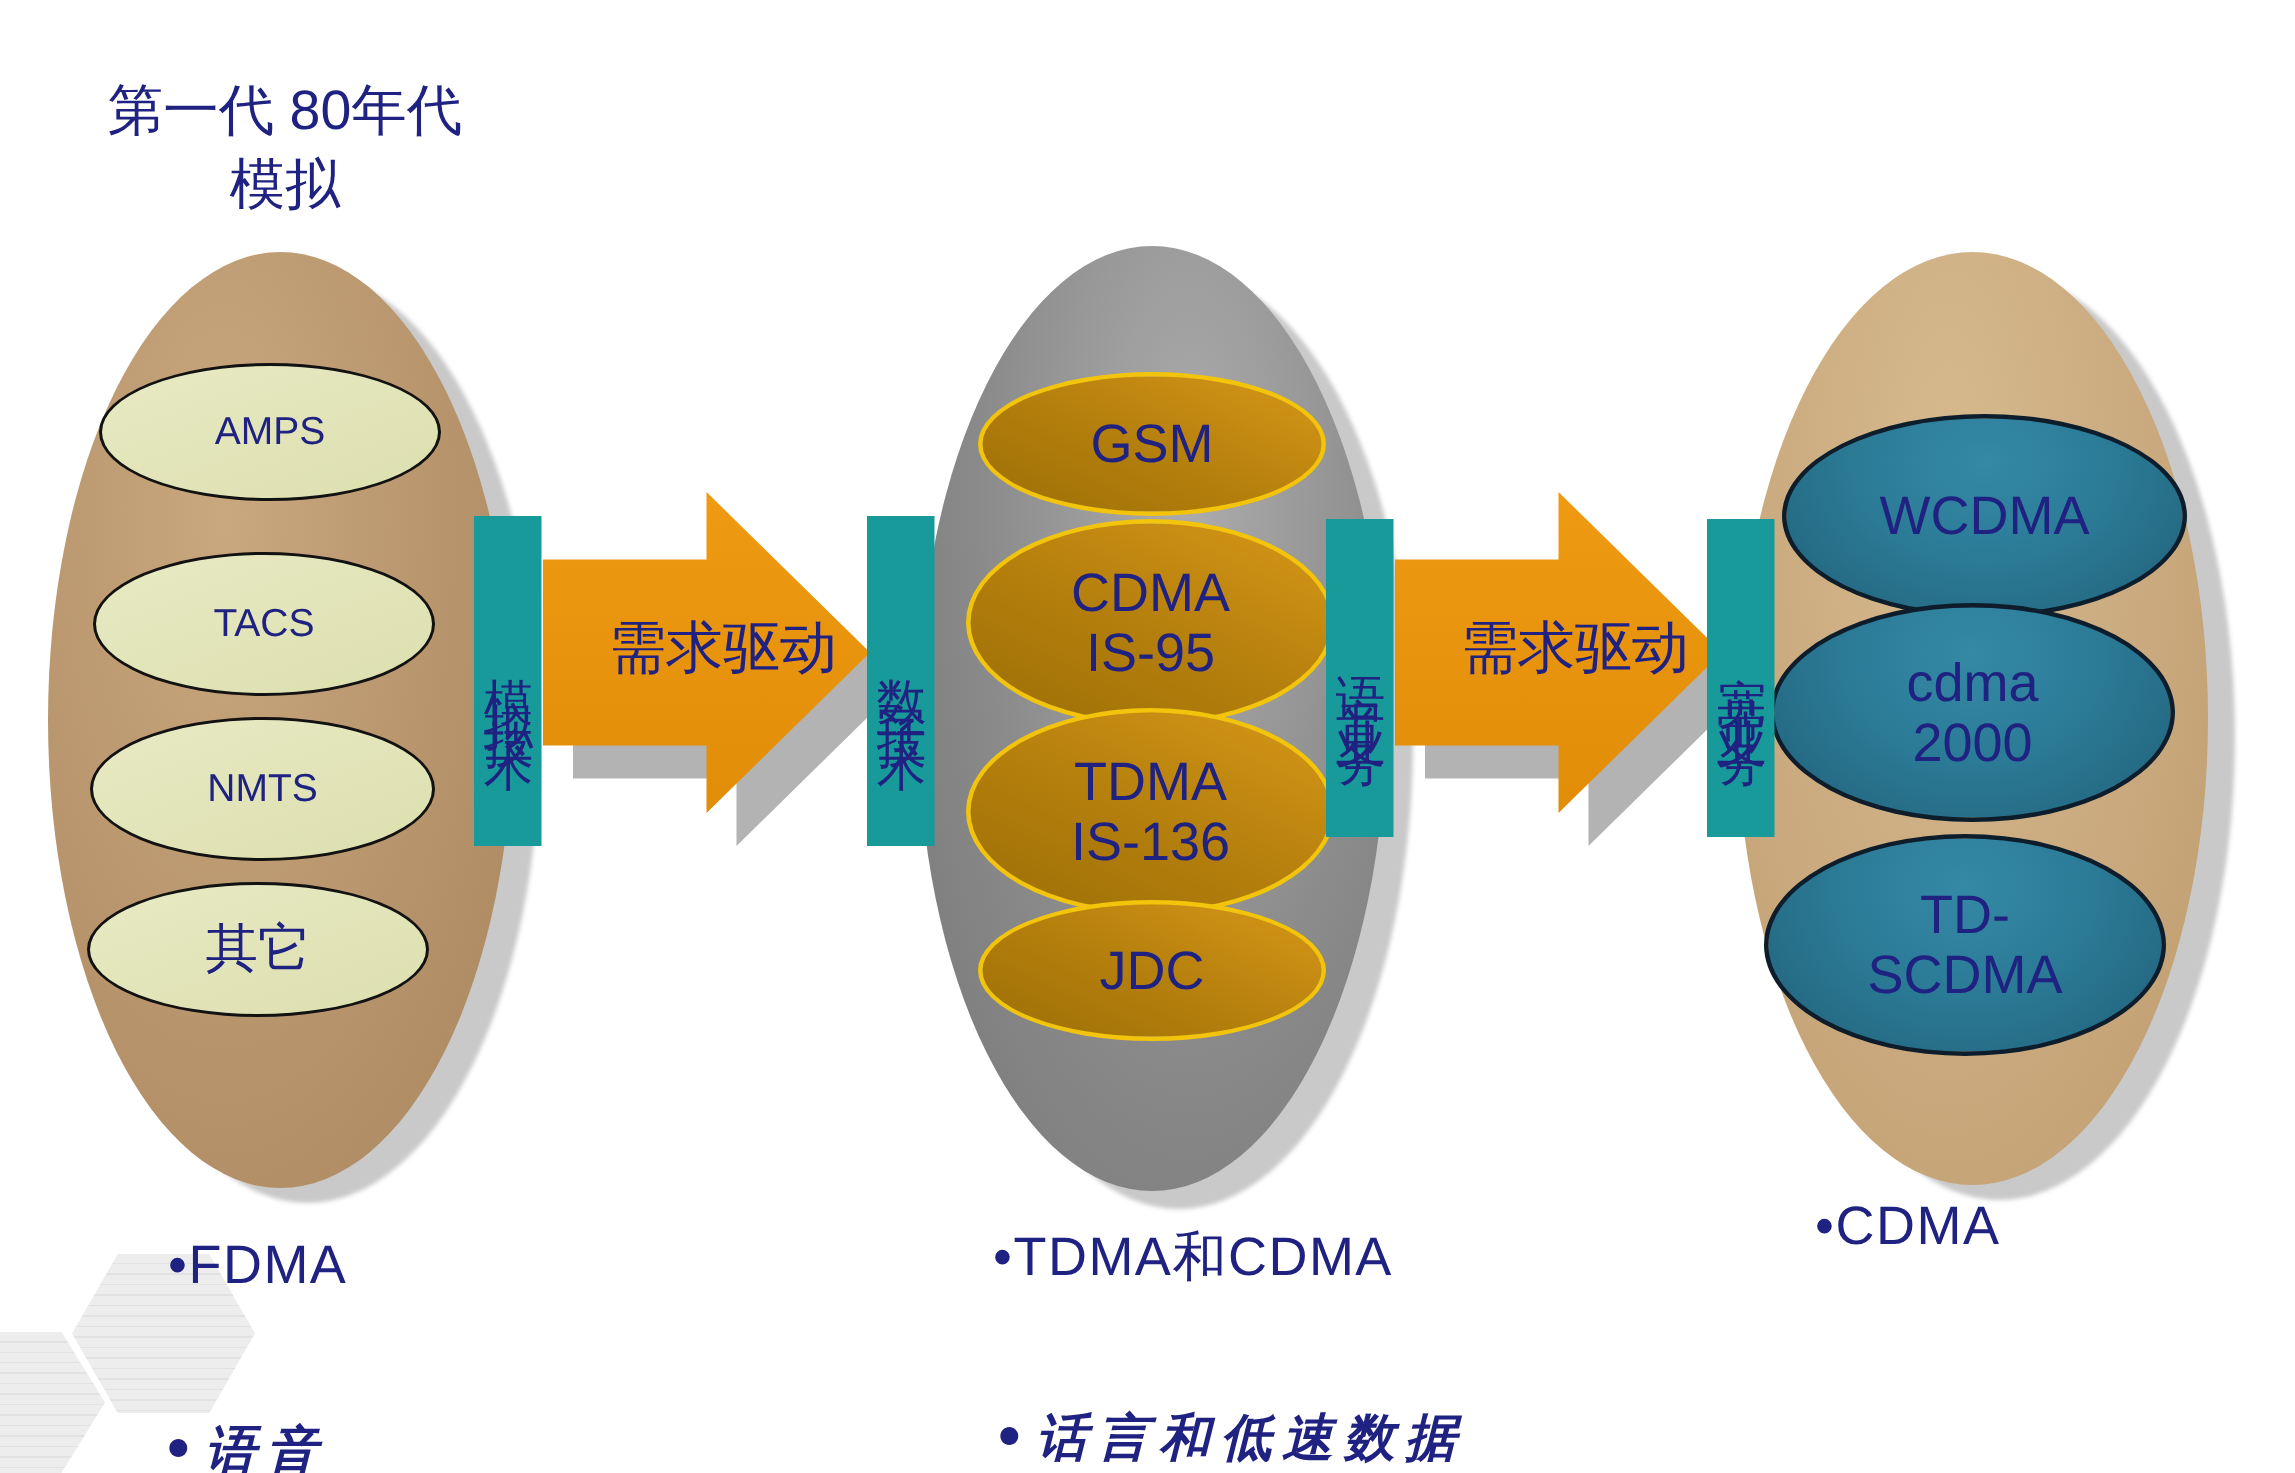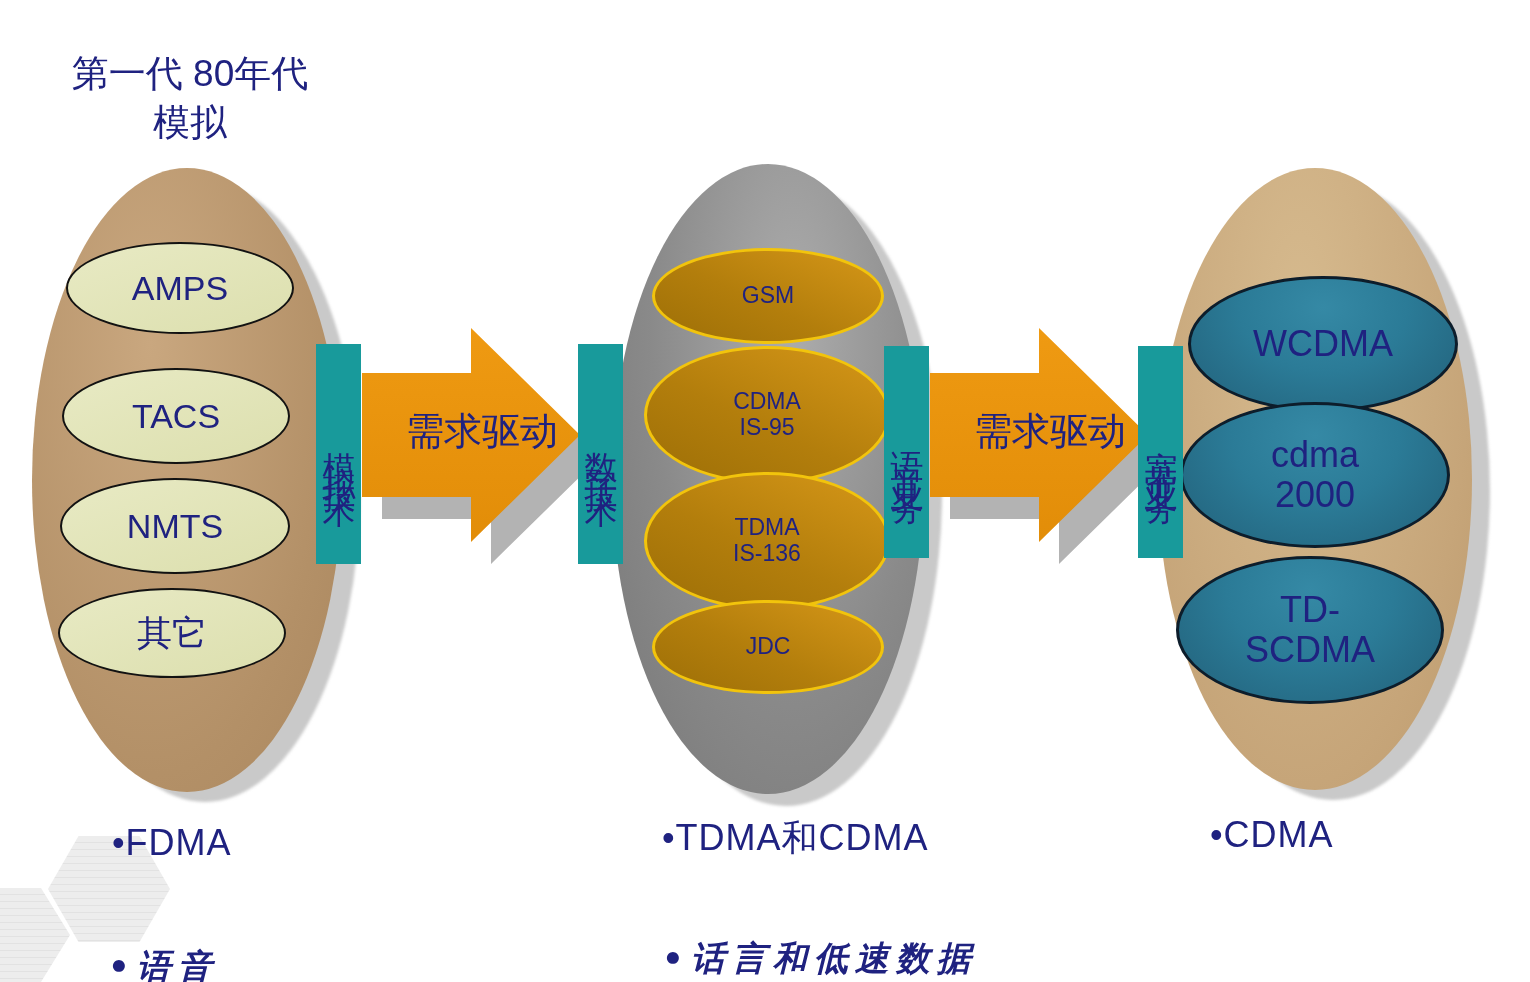--- a/index.html
+++ b/index.html
@@ -33,28 +33,28 @@
     background:radial-gradient(ellipse at 58% 26%, #acacac 0%, #8a8a8a 55%, #777777 100%);}
   #shadow-3{left:1176px;top:182px;width:314px;height:618px;}
   #ellipse-3{left:1158px;top:168px;width:314px;height:622px;
     background:radial-gradient(ellipse at 45% 25%, #d6ba8e 0%, #c6a579 70%, #bd9b6e 100%);}
 
   
   .item{
     position:absolute;border-radius:50%;display:flex;align-items:center;justify-content:center;
     text-align:center;color:#1f2280;white-space:pre-line;line-height:1.12;z-index:4;
   }
-  .g1-item{background:linear-gradient(160deg,#e8eac4 0%,#dcdfae 100%);border:2px solid #121212;font-size:34px;}
+  .g1-item{background:linear-gradient(160deg,#e8eac4 0%,#dcdfae 100%);border:2px solid #121212;font-size:26px;}
   #item-amps{left:66px;top:242px;width:224px;height:88px;}
   #item-tacs{left:62px;top:368px;width:224px;height:92px;}
   #item-nmts{left:60px;top:478px;width:226px;height:92px;}
   #item-other{left:58px;top:588px;width:224px;height:86px;font-size:35px;}
 
   .g2-item{background:linear-gradient(205deg,#d69718 0%,#b37e0c 55%,#9d6f07 100%);
-    border:3px solid #f2c40c;font-size:23px;}
+    border:3px solid #f2c40c;font-size:36px;}
   #item-gsm{left:652px;top:248px;width:226px;height:90px;}
   #item-cdma95{left:644px;top:346px;width:240px;height:132px;}
   #item-tdma136{left:644px;top:472px;width:240px;height:132px;}
   #item-jdc{left:652px;top:600px;width:226px;height:88px;}
 
   .g3-item{background:radial-gradient(ellipse at 50% 22%, #3589a5 0%, #2b7b97 45%, #226079 100%);
     border:3px solid #0d1d2b;font-size:36px;}
   #item-wcdma{left:1188px;top:276px;width:264px;height:130px;}
   #item-cdma2000{left:1180px;top:402px;width:264px;height:140px;}
   #item-tdscdma{left:1176px;top:556px;width:262px;height:142px;}
@@ -86,21 +86,21 @@
   }
 
   
   .bullet{position:absolute;color:#1f2280;white-space:nowrap;z-index:4;}
   .bullet-latin{font-size:36px;letter-spacing:1px;}
   .bullet-script{font-size:34px;font-family:"DejaVu Serif",serif;font-style:italic;font-weight:bold;letter-spacing:7px;margin-top:48px;}
   #bullet-1a{left:112px;top:822px;}
   #bullet-1b{left:108px;top:896px;}
   #bullet-2a{left:662px;top:814px;}
   #bullet-2b{left:662px;top:888px;}
-  #bullet-3a{left:1210px;top:814px;}
+  #bullet-3a{left:1210px;top:796px;}
   #bullet-3b{left:1210px;top:932px;}
 </style>
 </head>
 <body>
 
 <div id="stage">
 
   <div class="hex" id="hex-large"></div>
   <div class="hex" id="hex-small"></div>
 

